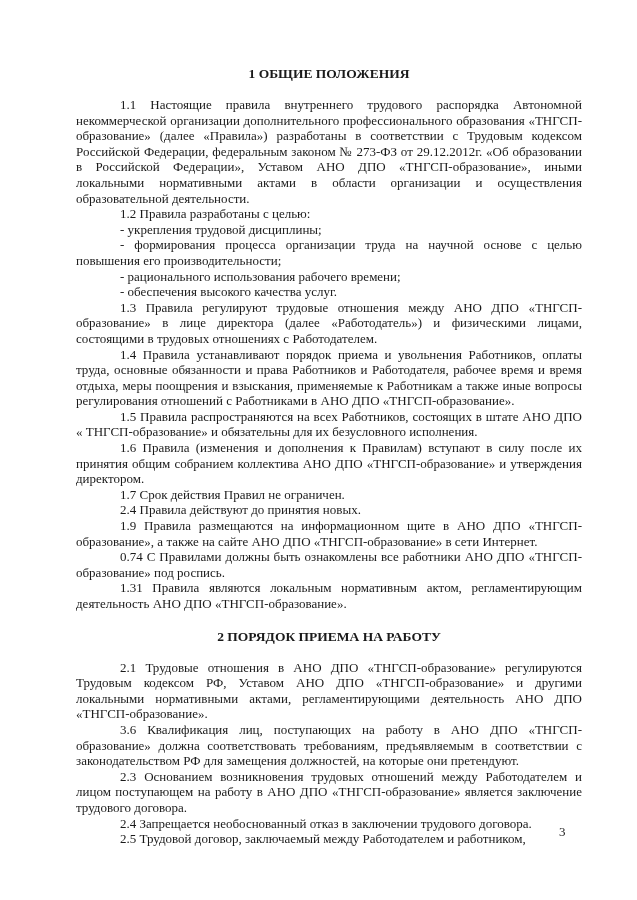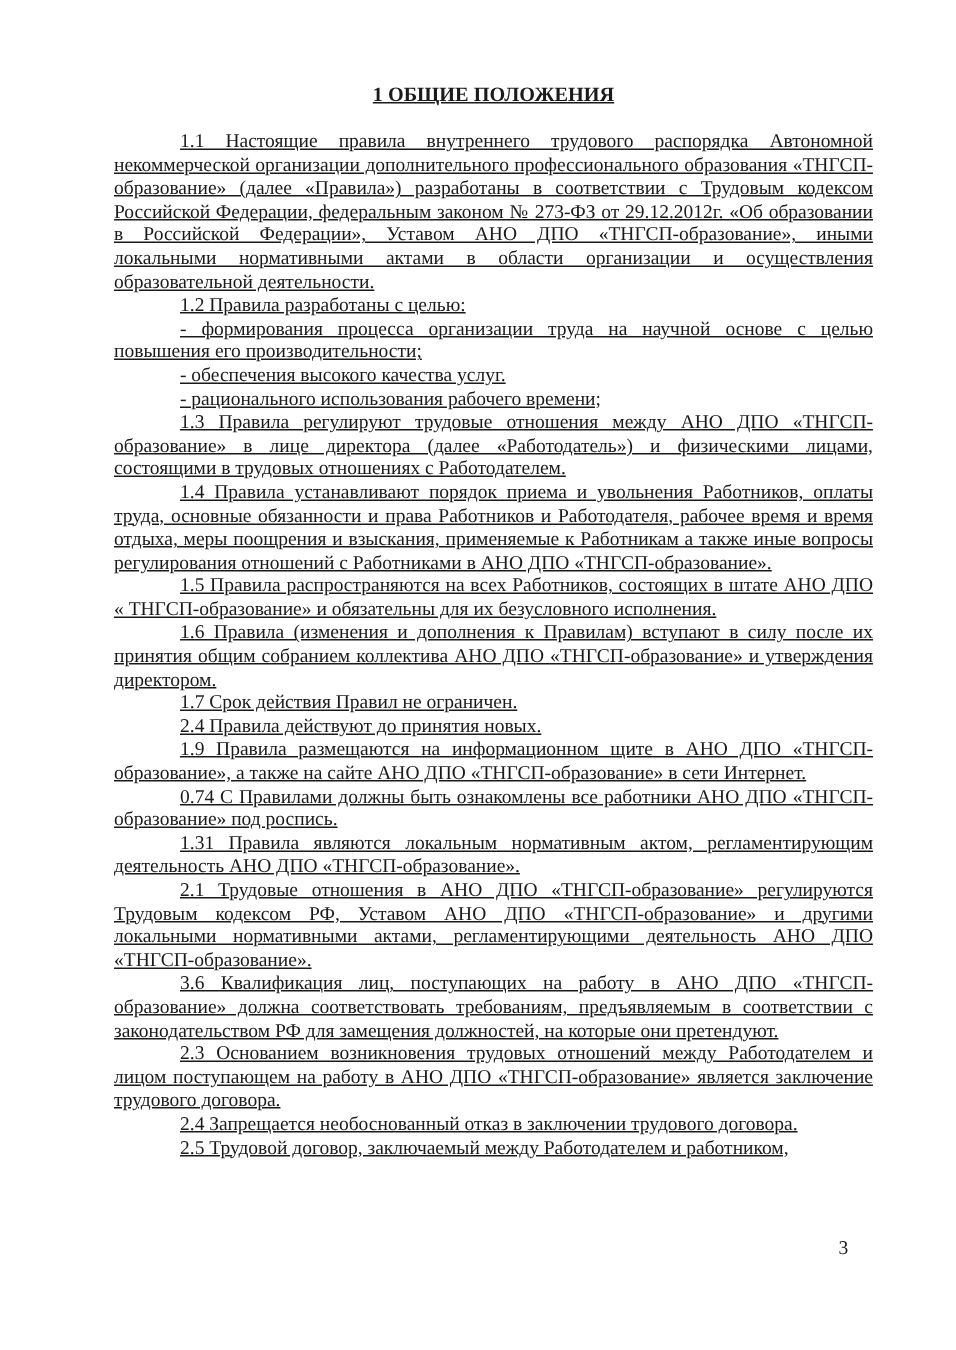--- a/index.html
+++ b/index.html
@@ -1,47 +1,49 @@
 <!DOCTYPE html>
 <html><head>
 <meta charset="utf-8">
 <style>
   html, body { margin: 0; padding: 0; background: #ffffff; }
   body { width: 637px; height: 900px; position: relative; overflow: hidden;
          font-family: "Liberation Serif", "DejaVu Serif", serif; color: #1a1a1a; }
-  .page { position: absolute; left: 76px; top: 55px; width: 506px; text-decoration: underline; }
+  .page { position: absolute; left: 76px; top: 66px; width: 506px; }
   .heading { text-align: center; font-weight: bold; font-size: 13.5px; line-height: 16px; margin: 0; }
   .h1 { margin-top: 0; margin-bottom: 15px; }
   .h2 { margin-top: 17px; margin-bottom: 15px; }
   .p { font-size: 13px; line-height: 15.6px; text-align: justify; text-indent: 44px; margin: 0; }
   .li { font-size: 13px; line-height: 15.6px; text-align: justify; text-indent: 44px; margin: 0; }
   .pagenum { position: absolute; left: 559px; top: 824px; font-size: 13px; }
 </style>
 </head>
 <body>
 
 <div class="page">
   <h1 class="heading h1">1 ОБЩИЕ ПОЛОЖЕНИЯ</h1>
   <div>
     <p class="p">1.1 Настоящие правила внутреннего трудового распорядка Автономной некоммерческой организации дополнительного профессионального образования «ТНГСП-образование» (далее «Правила») разработаны в соответствии с Трудовым кодексом Российской Федерации, федеральным законом № 273-ФЗ от 29.12.2012г. «Об образовании в Российской Федерации», Уставом АНО ДПО «ТНГСП-образование», иными локальными нормативными актами в области организации и осуществления образовательной деятельности.</p>
     <p class="p">1.2 Правила разработаны с целью:</p>
+    <p class="li">- укрепления трудовой дисциплины;</p>
     <p class="li">- формирования процесса организации труда на научной основе с целью повышения его производительности;</p>
+    <p class="li">- рационального использования рабочего времени;</p>
     <p class="li">- обеспечения высокого качества услуг.</p>
-    <p class="li">- рационального использования рабочего времени;</p>
     <p class="p">1.3 Правила регулируют трудовые отношения между АНО ДПО «ТНГСП-образование» в лице директора (далее «Работодатель») и физическими лицами, состоящими в трудовых отношениях с Работодателем.</p>
     <p class="p">1.4 Правила устанавливают порядок приема и увольнения Работников, оплаты труда, основные обязанности и права Работников и Работодателя, рабочее время и время отдыха, меры поощрения и взыскания, применяемые к Работникам а также иные вопросы регулирования отношений с Работниками в АНО ДПО «ТНГСП-образование».</p>
     <p class="p">1.5 Правила распространяются на всех Работников, состоящих в штате АНО ДПО « ТНГСП-образование» и обязательны для их безусловного исполнения.</p>
     <p class="p">1.6 Правила (изменения и дополнения к Правилам) вступают в силу после их принятия общим собранием коллектива АНО ДПО «ТНГСП-образование» и утверждения директором.</p>
     <p class="p">1.7 Срок действия Правил не ограничен.</p>
     <p class="p">2.4 Правила действуют до принятия новых.</p>
     <p class="p">1.9 Правила размещаются на информационном щите в АНО ДПО «ТНГСП-образование», а также на сайте АНО ДПО «ТНГСП-образование» в сети Интернет.</p>
     <p class="p">0.74 С Правилами должны быть ознакомлены все работники АНО ДПО «ТНГСП-образование» под роспись.</p>
     <p class="p">1.31 Правила являются локальным нормативным актом, регламентирующим деятельность АНО ДПО «ТНГСП-образование».</p>
   </div>
 
+  <h2 class="heading h2">2 ПОРЯДОК ПРИЕМА НА РАБОТУ</h2>
   <div>
     <p class="p">2.1 Трудовые отношения в АНО ДПО «ТНГСП-образование» регулируются Трудовым кодексом РФ, Уставом АНО ДПО «ТНГСП-образование» и другими локальными нормативными актами, регламентирующими деятельность АНО ДПО «ТНГСП-образование».</p>
     <p class="p">3.6 Квалификация лиц, поступающих на работу в АНО ДПО «ТНГСП-образование» должна соответствовать требованиям, предъявляемым в соответствии с законодательством РФ для замещения должностей, на которые они претендуют.</p>
     <p class="p">2.3 Основанием возникновения трудовых отношений между Работодателем и лицом поступающем на работу в АНО ДПО «ТНГСП-образование» является заключение трудового договора.</p>
     <p class="p">2.4 Запрещается необоснованный отказ в заключении трудового договора.</p>
     <p class="p">2.5 Трудовой договор, заключаемый между Работодателем и работником,</p>
   </div>
 </div>
 
 <div class="pagenum">3</div>

